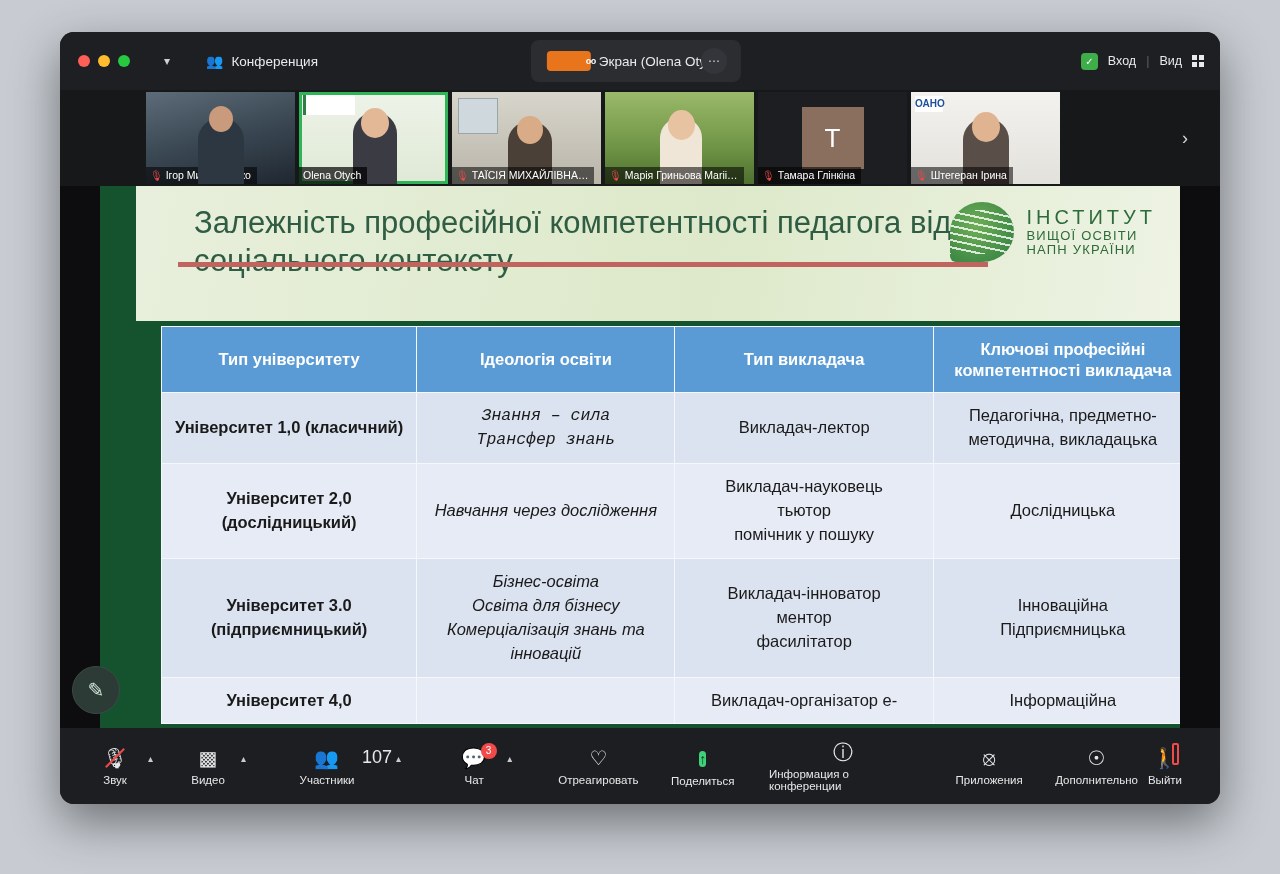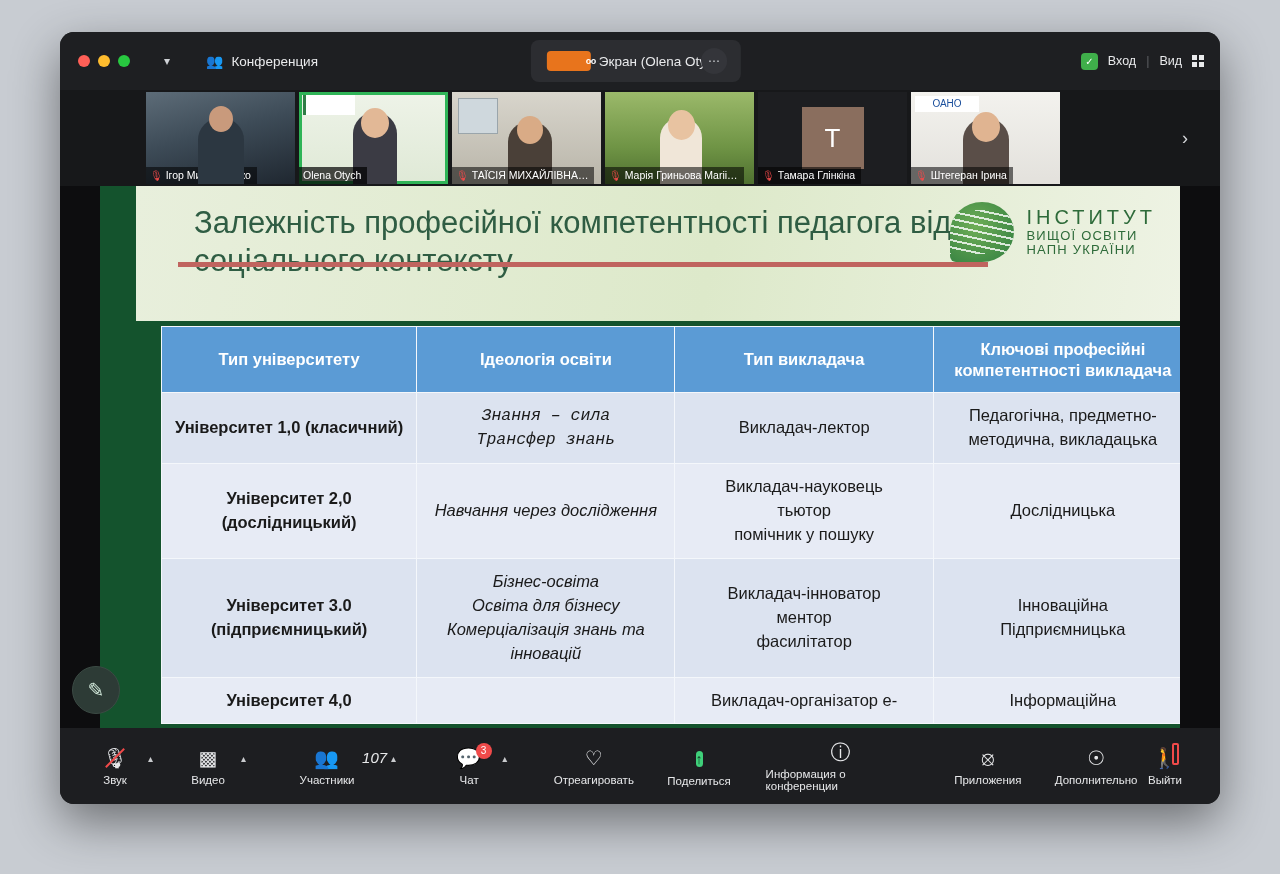--- a/index.html
+++ b/index.html
@@ -154,21 +154,21 @@
   .t4 .face { position:absolute; left:63px; top:18px; width:27px; height:30px; border-radius:50%; background:#e8c3a1; z-index:2;}
   .t5 { background: #1d1e21; }
   .t5 .av {
     position:absolute; left:50%; top:50%; transform:translate(-50%,-50%);
     width:62px; height:62px; background:#8a6e5e; color:#fff;
     font-size:26px; display:flex; align-items:center; justify-content:center;
   }
   .t6 { background: linear-gradient(180deg,#f3f2ee 0%,#e3e1dc 100%); }
   .t6 .head { position:absolute; left:52px; top:26px; width:46px; height:66px; border-radius:22px 22px 0 0; background:#5a4e48;}
   .t6 .face { position:absolute; left:61px; top:20px; width:28px; height:30px; border-radius:50%; background:#e0b491; z-index:2;}
-  .t6 .logo { position:absolute; left:4px; top:4px; width:64px; height:16px; background:#fff; color:#1b4f9c; font-size:10px; font-weight:normal; text-align:center; line-height:16px;}
+  .t6 .logo { position:absolute; left:4px; top:4px; width:28px; height:16px; background:#fff; color:#1b4f9c; font-size:10px; font-weight:bold; text-align:center; line-height:16px;}
 
   
   .stage {
     flex: 1;
     background: #0d0d0f;
     position: relative;
     overflow: hidden;
   }
   .slide {
     position: absolute;
@@ -297,21 +297,21 @@
     background: #f04a4a; color: #fff;
     border-radius: 9px; min-width: 16px; height: 16px;
     font-size: 10px; line-height: 16px; text-align: center;
     padding: 0 4px;
   }
   .share-box {
     width: 26px; height: 22px; border-radius: 4px;
     background: #3fd07a; color: #10331f;
     font-size: 14px; line-height: 22px; text-align: center;
   }
-  .count { font-size: 15px; color: #e7e8ea; margin-left: 2px; margin-top: -18px; font-style: italic; }
+  .count { font-size: 18px; color: #e7e8ea; margin-left: 2px; margin-top: -18px; }
   .exit-bar {
     position: absolute; right: -2px; top: -4px;
     width: 7px; height: 22px; border: 2px solid #f04a4a; border-radius: 2px;
   }
 </style>
 </head>
 <body>
 
 <div class="window">
 

